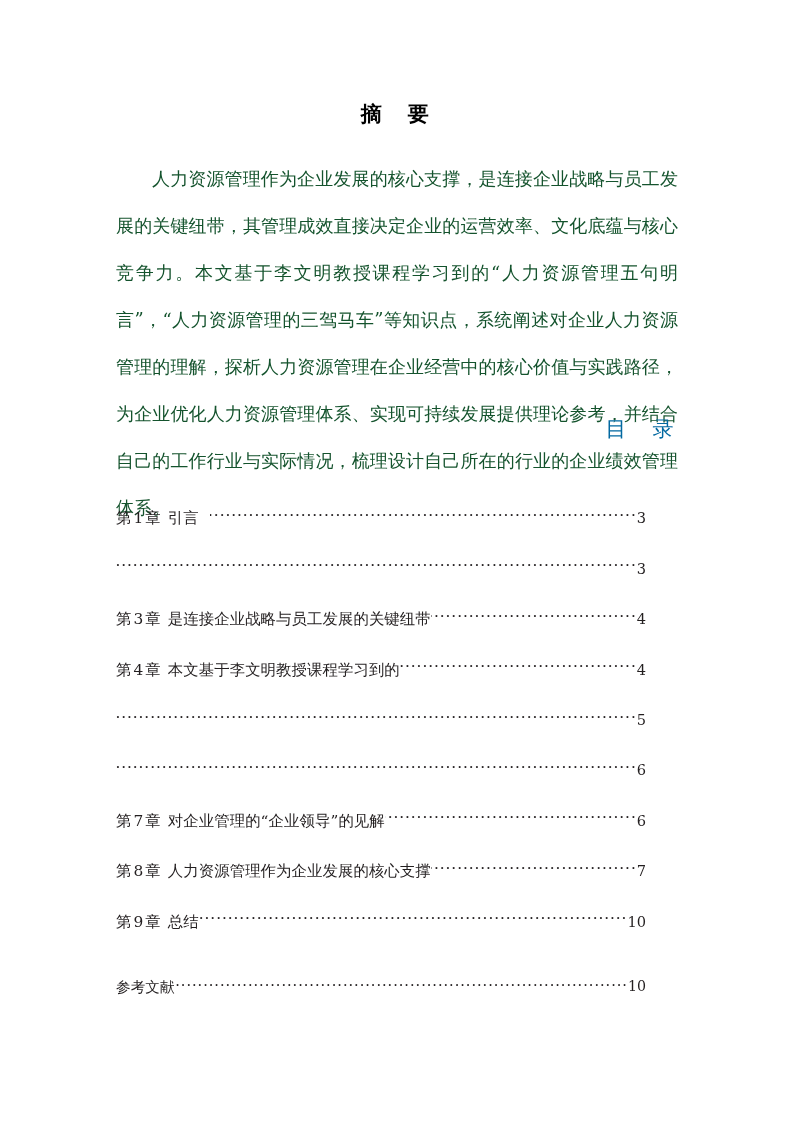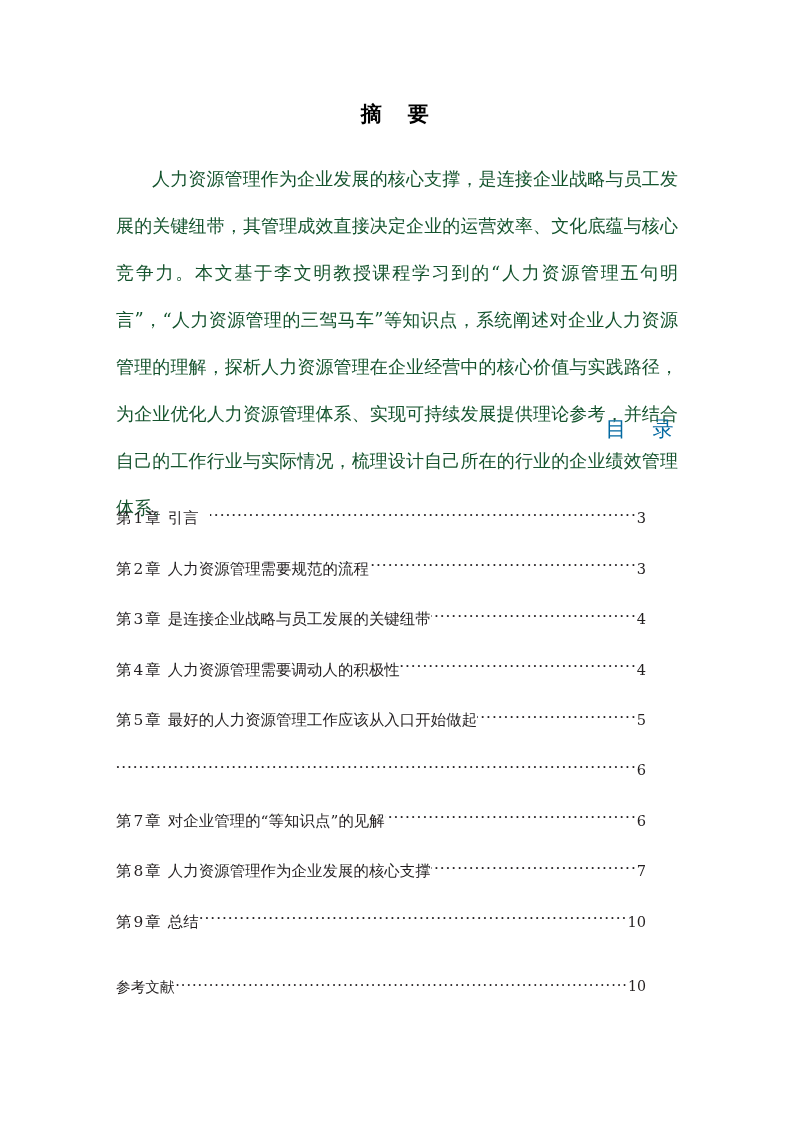--- a/index.html
+++ b/index.html
@@ -155,50 +155,48 @@
 
   <div class="toc-list">
 
     <div class="toc-row gap-before-leader">
       <span class="toc-label"><span>第</span><span class="chapnum">1</span><span>章</span><span class="chaptitle">引言</span></span>
       <span class="toc-leader"></span>
       <span class="toc-page">3</span>
     </div>
 
     <div class="toc-row">
-      <span class="toc-label"><span>第</span><span class="chapnum">2</span><span>章</span><span class="chaptitle">人力资源管理需要规范的流程</span></span>
       <span class="toc-leader"></span>
       <span class="toc-page">3</span>
     </div>
 
     <div class="toc-row">
       <span class="toc-label"><span>第</span><span class="chapnum">3</span><span>章</span><span class="chaptitle">是连接企业战略与员工发展的关键纽带</span></span>
       <span class="toc-leader"></span>
       <span class="toc-page">4</span>
     </div>
 
     <div class="toc-row">
-      <span class="toc-label"><span>第</span><span class="chapnum">4</span><span>章</span><span class="chaptitle">人力资源管理需要调动人的积极性</span></span>
+      <span class="toc-label"><span>第</span><span class="chapnum">4</span><span>章</span><span class="chaptitle">本文基于李文明教授课程学习到的</span></span>
       <span class="toc-leader"></span>
       <span class="toc-page">4</span>
     </div>
 
     <div class="toc-row">
-      <span class="toc-label"><span>第</span><span class="chapnum">5</span><span>章</span><span class="chaptitle">最好的人力资源管理工作应该从入口开始做起</span></span>
       <span class="toc-leader"></span>
       <span class="toc-page">5</span>
     </div>
 
     <div class="toc-row">
       <span class="toc-leader"></span>
       <span class="toc-page">6</span>
     </div>
 
     <div class="toc-row">
-      <span class="toc-label"><span>第</span><span class="chapnum">7</span><span>章</span><span class="chaptitle">对企业管理的“等知识点”的见解</span></span>
+      <span class="toc-label"><span>第</span><span class="chapnum">7</span><span>章</span><span class="chaptitle">对企业管理的“企业领导”的见解</span></span>
       <span class="toc-leader"></span>
       <span class="toc-page">6</span>
     </div>
 
     <div class="toc-row">
       <span class="toc-label"><span>第</span><span class="chapnum">8</span><span>章</span><span class="chaptitle">人力资源管理作为企业发展的核心支撑</span></span>
       <span class="toc-leader"></span>
       <span class="toc-page">7</span>
     </div>
 

